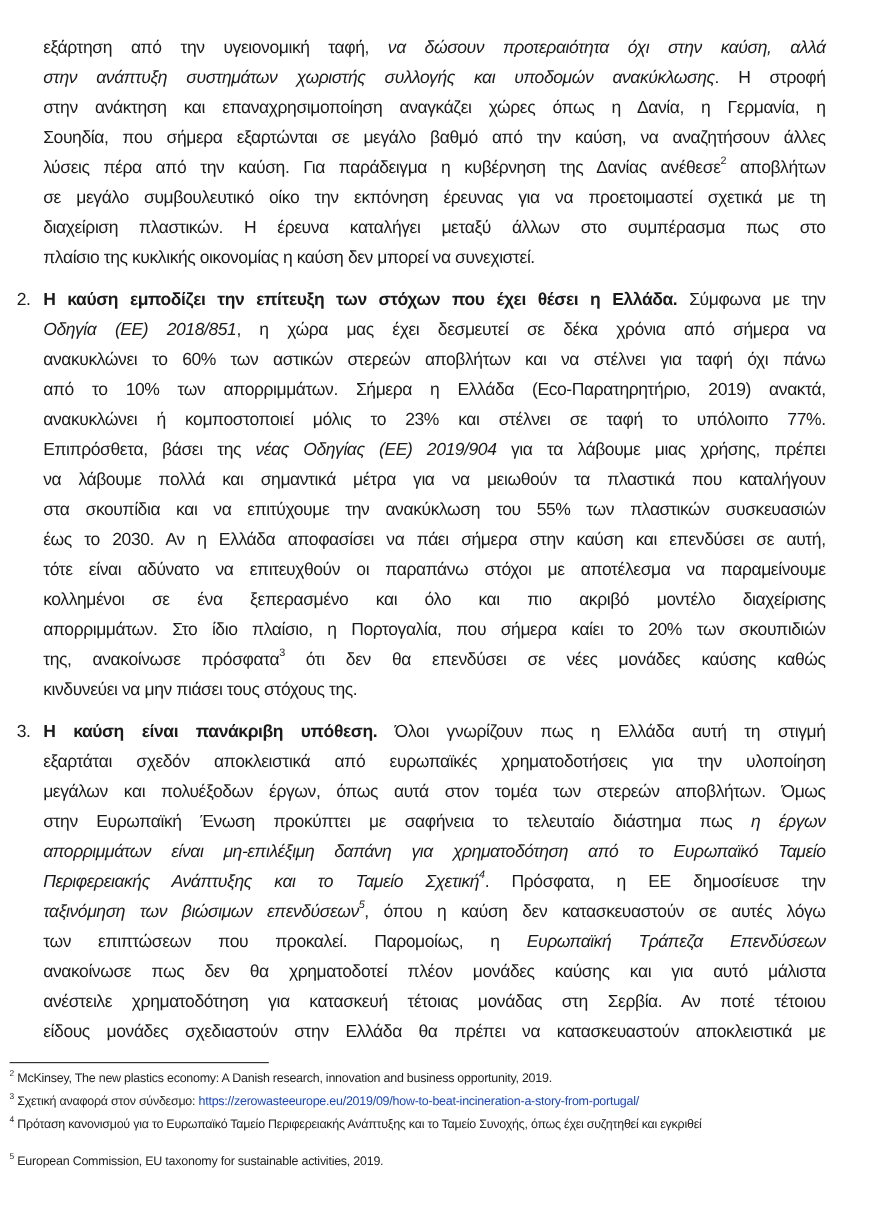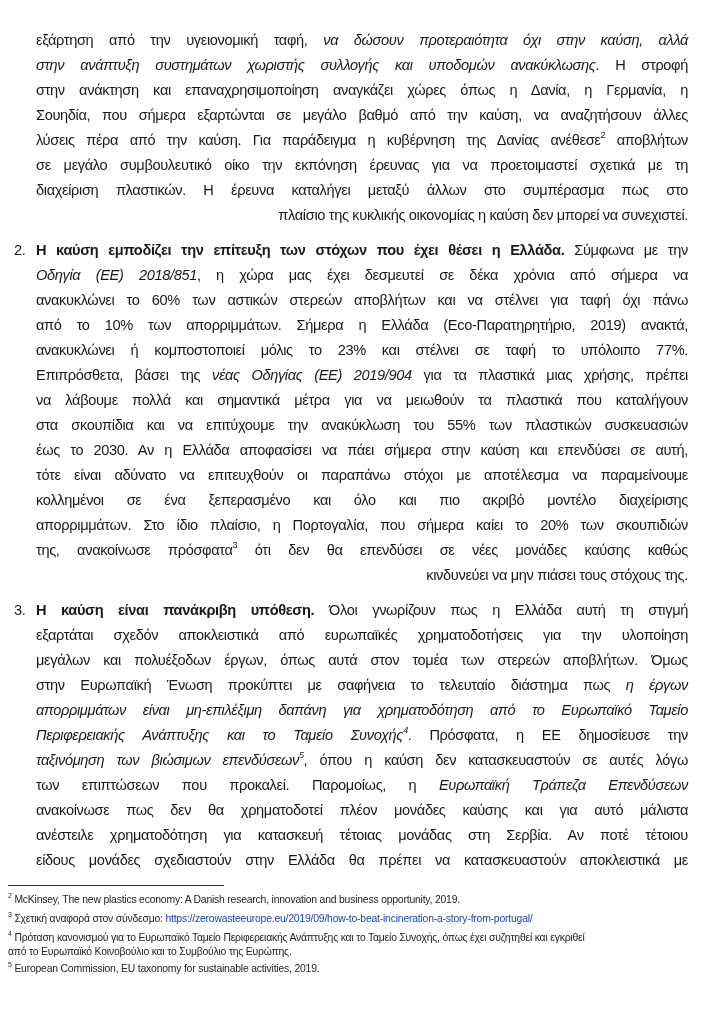--- a/index.html
+++ b/index.html
@@ -1,21 +1,21 @@
 <!DOCTYPE html>
 <html><head>
 <meta charset="utf-8">
 <style>
   html, body { margin: 0; padding: 0; background: #ffffff; }
   body { width: 724px; height: 1024px; position: relative; overflow: hidden; color: #1a1a1a; }
   .page { position: absolute; left: 0; top: 0; width: 724px; height: 722px; }
   .body-text { font-family: "Liberation Sans Narrow", "Liberation Sans", sans-serif; font-size: 14.6px; letter-spacing: -0.35px; }
   .line { position: absolute; white-space: nowrap; line-height: 20px; height: 20px; }
   .j { text-align: justify; text-align-last: justify; }
-  .indent { left: 36px; width: 652px; text-align: right; }
+  .indent { left: 36px; width: 652px; }
   .num { position: absolute; left: 14px; }
   .it { font-style: italic; }
   .b { font-weight: bold; }
   sup { font-size: 9px; line-height: 0; position: relative; top: -1px; vertical-align: super; }
   .rule { position: absolute; left: 8px; top: 885px; width: 216px; height: 1px; background: #333; }
   .fn { position: absolute; left: 8px; font-family: "Liberation Sans", sans-serif; font-size: 10.4px; letter-spacing: -0.2px; color: #222; white-space: nowrap; line-height: 14px; }
   .fn sup { font-size: 7px; }
   .link { color: #1a46b8; }
 </style>
 </head>
@@ -32,43 +32,42 @@
     <div class="line j indent" style="top:155px">σε μεγάλο συμβουλευτικό οίκο την εκπόνηση έρευνας για να προετοιμαστεί σχετικά με τη</div>
     <div class="line j indent" style="top:180px">διαχείριση πλαστικών. Η έρευνα καταλήγει μεταξύ άλλων στο συμπέρασμα πως στο</div>
     <div class="line indent" style="top:205px">πλαίσιο της κυκλικής οικονομίας η καύση δεν μπορεί να συνεχιστεί.</div>
 
     <div class="line num" style="top:240px">2.</div>
     <div class="line j indent" style="top:240px"><span class="b">Η καύση εμποδίζει την επίτευξη των στόχων που έχει θέσει η Ελλάδα.</span><span> Σύμφωνα με την</span></div>
     <div class="line j indent" style="top:265px"><span class="it">Οδηγία (ΕΕ) 2018/851</span><span>, η χώρα μας έχει δεσμευτεί σε δέκα χρόνια από σήμερα να</span></div>
     <div class="line j indent" style="top:290px">ανακυκλώνει το 60% των αστικών στερεών αποβλήτων και να στέλνει για ταφή όχι πάνω</div>
     <div class="line j indent" style="top:315px">από το 10% των απορριμμάτων. Σήμερα η Ελλάδα (Eco-Παρατηρητήριο, 2019) ανακτά,</div>
     <div class="line j indent" style="top:340px">ανακυκλώνει ή κομποστοποιεί μόλις το 23% και στέλνει σε ταφή το υπόλοιπο 77%.</div>
-    <div class="line j indent" style="top:365px"><span>Επιπρόσθετα, βάσει της </span><span class="it">νέας Οδηγίας (ΕΕ) 2019/904</span><span> για τα πλαστικά μιας χρήσης, πρέπει</span></div>
+    <div class="line j indent" style="top:365px"><span>Επιπρόσθετα, βάσει της </span><span class="it">νέας Οδηγίας (ΕΕ) 2019/904</span><span> για τα λάβουμε μιας χρήσης, πρέπει</span></div>
     <div class="line j indent" style="top:390px">να λάβουμε πολλά και σημαντικά μέτρα για να μειωθούν τα πλαστικά που καταλήγουν</div>
     <div class="line j indent" style="top:415px">στα σκουπίδια και να επιτύχουμε την ανακύκλωση του 55% των πλαστικών συσκευασιών</div>
     <div class="line j indent" style="top:440px">έως το 2030. Αν η Ελλάδα αποφασίσει να πάει σήμερα στην καύση και επενδύσει σε αυτή,</div>
     <div class="line j indent" style="top:465px">τότε είναι αδύνατο να επιτευχθούν οι παραπάνω στόχοι με αποτέλεσμα να παραμείνουμε</div>
     <div class="line j indent" style="top:490px">κολλημένοι σε ένα ξεπερασμένο και όλο και πιο ακριβό μοντέλο διαχείρισης</div>
     <div class="line j indent" style="top:515px">απορριμμάτων. Στο ίδιο πλαίσιο, η Πορτογαλία, που σήμερα καίει το 20% των σκουπιδιών</div>
     <div class="line j indent" style="top:540px"><span>της, ανακοίνωσε πρόσφατα</span><sup>3</sup><span> ότι δεν θα επενδύσει σε νέες μονάδες καύσης καθώς</span></div>
     <div class="line indent" style="top:565px">κινδυνεύει να μην πιάσει τους στόχους της.</div>
 
     <div class="line num" style="top:600px">3.</div>
     <div class="line j indent" style="top:600px"><span class="b">Η καύση είναι πανάκριβη υπόθεση.</span><span> Όλοι γνωρίζουν πως η Ελλάδα αυτή τη στιγμή</span></div>
     <div class="line j indent" style="top:625px">εξαρτάται σχεδόν αποκλειστικά από ευρωπαϊκές χρηματοδοτήσεις για την υλοποίηση</div>
     <div class="line j indent" style="top:650px">μεγάλων και πολυέξοδων έργων, όπως αυτά στον τομέα των στερεών αποβλήτων. Όμως</div>
     <div class="line j indent" style="top:675px"><span>στην Ευρωπαϊκή Ένωση προκύπτει με σαφήνεια το τελευταίο διάστημα πως </span><span class="it">η έργων</span></div>
     <div class="line j indent it" style="top:700px">απορριμμάτων είναι μη-επιλέξιμη δαπάνη για χρηματοδότηση από το Ευρωπαϊκό Ταμείο</div>
-    <div class="line j indent" style="top:725px"><span class="it">Περιφερειακής Ανάπτυξης και το Ταμείο Συνοχής</span><sup class="it">4</sup><span>. Πρόσφατα, η ΕΕ δημοσίευσε την</span></div>
+    <div class="line j indent" style="top:725px"><span class="it">Περιφερειακής Ανάπτυξης και το Ταμείο Σχετική</span><sup class="it">4</sup><span>. Πρόσφατα, η ΕΕ δημοσίευσε την</span></div>
     <div class="line j indent" style="top:750px"><span class="it">ταξινόμηση των βιώσιμων επενδύσεων</span><sup class="it">5</sup><span>, όπου η καύση δεν κατασκευαστούν σε αυτές λόγω</span></div>
     <div class="line j indent" style="top:775px"><span>των επιπτώσεων που προκαλεί. Παρομοίως, η </span><span class="it">Ευρωπαϊκή Τράπεζα Επενδύσεων</span></div>
     <div class="line j indent" style="top:800px">ανακοίνωσε πως δεν θα χρηματοδοτεί πλέον μονάδες καύσης και για αυτό μάλιστα</div>
     <div class="line j indent" style="top:825px">ανέστειλε χρηματοδότηση για κατασκευή τέτοιας μονάδας στη Σερβία. Αν ποτέ τέτοιου</div>
     <div class="line j indent" style="top:850px">είδους μονάδες σχεδιαστούν στην Ελλάδα θα πρέπει να κατασκευαστούν αποκλειστικά με</div>
   </div>
 
   <div class="rule"></div>
   <div class="fn" style="top:893px"><sup>2</sup> <span>McKinsey, The new plastics economy: A Danish research, innovation and business opportunity, 2019.</span></div>
   <div class="fn" style="top:912px"><sup>3</sup> <span>Σχετική αναφορά στον σύνδεσμο: </span><span class="link">https://zerowasteeurope.eu/2019/09/how-to-beat-incineration-a-story-from-portugal/</span></div>
   <div class="fn" style="top:931px"><sup>4</sup> <span>Πρόταση κανονισμού για το Ευρωπαϊκό Ταμείο Περιφερειακής Ανάπτυξης και το Ταμείο Συνοχής, όπως έχει συζητηθεί και εγκριθεί</span></div>
-  <div class="fn" style="top:945px">από το Ευρωπαϊκό Κοινοβούλιο και το Συμβούλιο της Ευρώπης.</div>
   <div class="fn" style="top:962px"><sup>5</sup> <span>European Commission, EU taxonomy for sustainable activities, 2019.</span></div>
 </div>
 
 </body></html>

